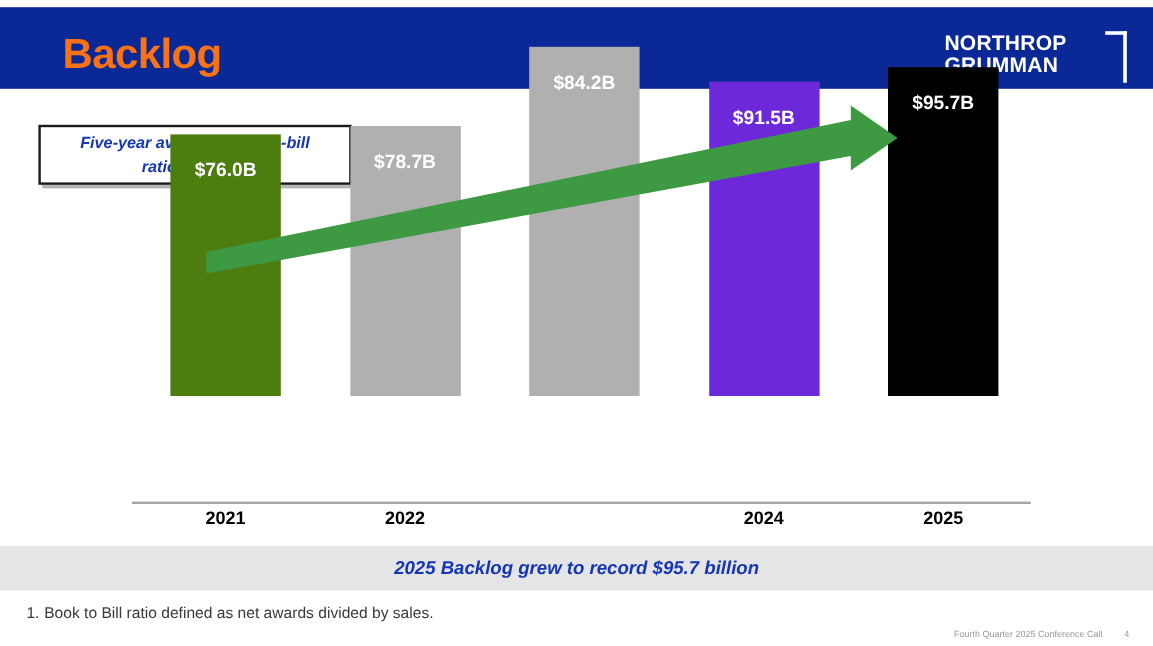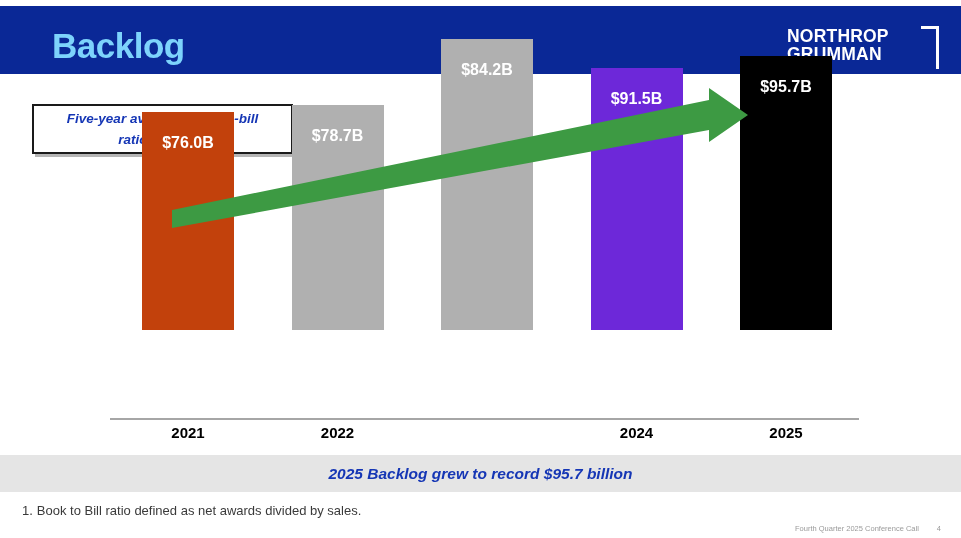--- a/index.html
+++ b/index.html
@@ -26,21 +26,21 @@
     width: 961px;
     height: 68px;
     background: #0a2896;
   }
   #slide-title {
     position: absolute;
     left: 52px;
     top: 20px;
     font-size: 35px;
     font-weight: bold;
-    color: #7dd3fc;
+    color: #f97316;
     letter-spacing: -0.5px;
   }
 
   
   #logo {
     position: absolute;
     right: 22px;
     top: 20px;
     width: 152px;
     height: 40px;
@@ -206,21 +206,21 @@
   <div id="callout-box">
     <div id="callout-text">
       <span>Five-year average book-to-bill</span><br>
       <span>ratio</span><sup>1</sup><span> of ~1.1x</span>
     </div>
   </div>
 
   <div id="chart">
     <div id="axis-line"></div>
 
-    <div class="bar" id="bar-0" style="left: 142px; width: 92px; height: 217.597px; background: #c2410c;">
+    <div class="bar" id="bar-0" style="left: 142px; width: 92px; height: 217.597px; background: #4d7c0f;">
       <div class="bar-label">$76.0B</div>
     </div>
     <div class="bar" id="bar-1" style="left: 291.5px; width: 92px; height: 225.327px; background: rgb(176, 176, 176);">
       <div class="bar-label">$78.7B</div>
     </div>
     <div class="bar" id="bar-2" style="left: 441px; width: 92px; height: 291px; background: rgb(176, 176, 176);">
       <div class="bar-label">$84.2B</div>
     </div>
     <div class="bar" id="bar-3" style="left: 590.5px; width: 92px; height: 261.975px; background: #6d28d9;">
       <div class="bar-label">$91.5B</div>

